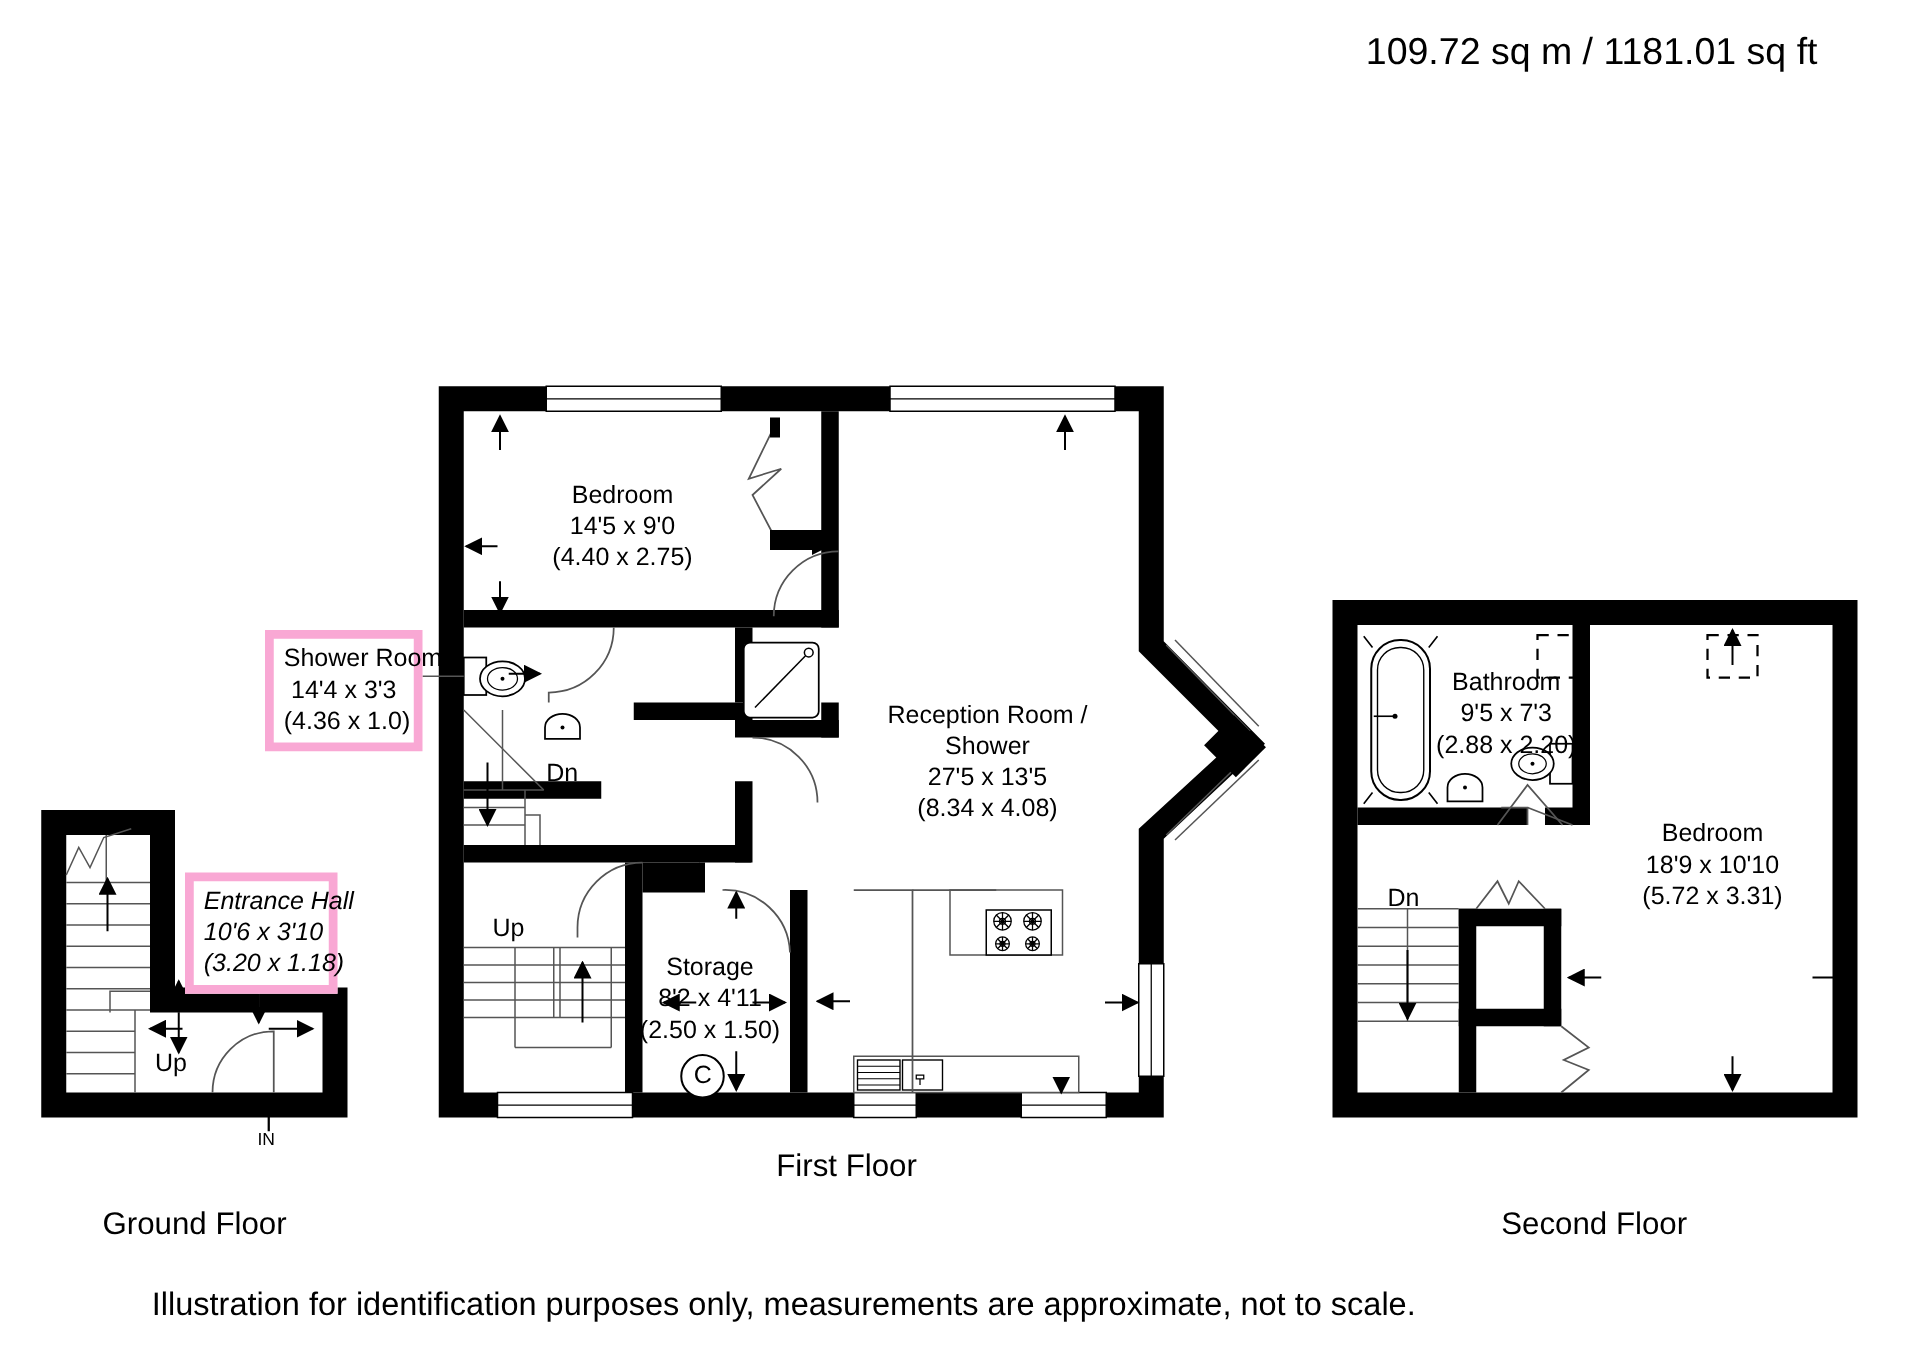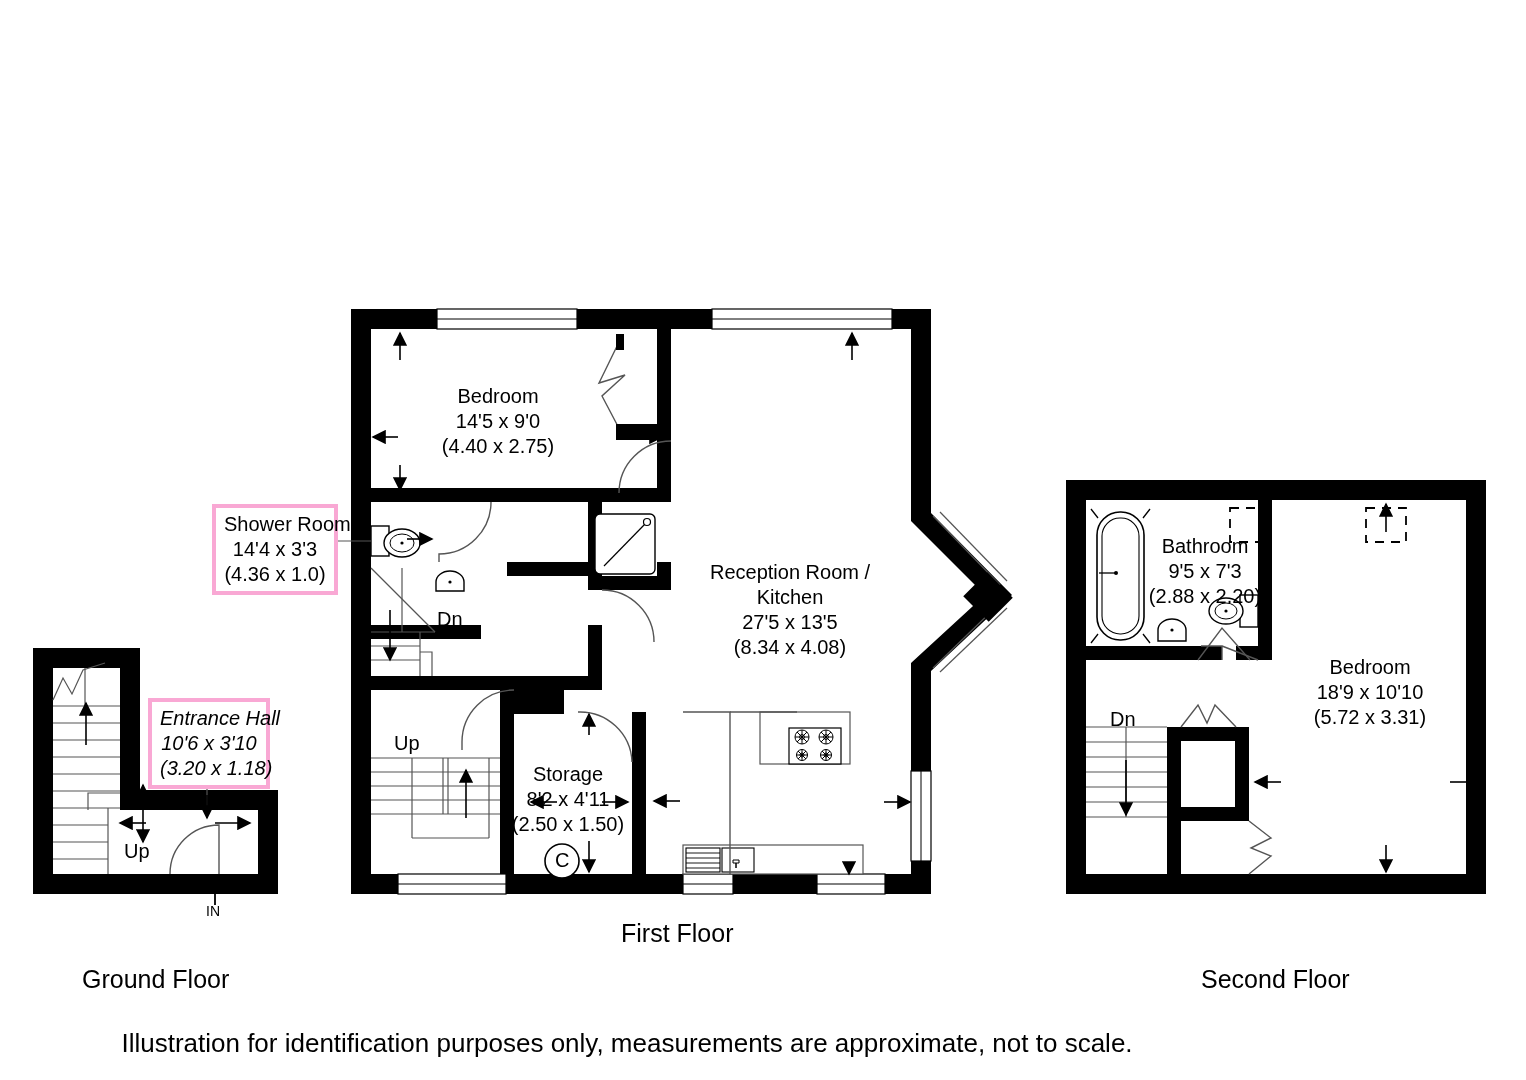--- a/index.html
+++ b/index.html
@@ -7,32 +7,33 @@
        font-family:"Liberation Sans",sans-serif;color:#000;}
   .hdr{position:absolute;right:72px;top:22px;text-align:right;
        font-size:30px;line-height:40px;white-space:nowrap;}
   .floorcap{position:absolute;font-size:25px;white-space:nowrap;}
   #cap-ground{left:82px;top:965px;}
   #cap-first{left:621px;top:919px;}
   #cap-second{left:1201px;top:965px;}
   .footer{position:absolute;left:0;top:1028px;width:1254px;text-align:center;
           font-size:26px;}
   svg{position:absolute;left:0;top:0;}
-  .lblbox{position:absolute;border:4px solid #f9a8d4;background:#fff;
+  .lblbox{position:absolute;border:7px solid #f9a8d4;background:#fff;
           text-align:center;font-size:20px;line-height:25px;padding:4px 8px;
           white-space:nowrap;box-sizing:border-box;}
   .rlabel{position:absolute;text-align:center;font-size:20px;line-height:25px;
           white-space:nowrap;}
   .tiny{position:absolute;font-size:20px;white-space:nowrap;}
   .xtiny{position:absolute;font-size:14px;white-space:nowrap;}
 </style>
 </head>
 <body>
 
 <div class="hdr">
+  <div>109.72 sq m / 1181.01 sq ft</div>
 </div>
 
 <svg width="1526" height="1080">
   <defs>
     <marker id="ah" markerWidth="9" markerHeight="9" refX="8" refY="4.5" orient="auto">
       <path d="M0,0 L9,4.5 L0,9 z" fill="#000"></path>
     </marker>
   </defs>
 
   <g>
@@ -317,21 +318,21 @@
   <div>14'5 x 9'0</div>
   <div>(4.40 x 2.75)</div>
 </div>
 <div class="lblbox" id="lb-shower" style="left:212px;top:504px;width:126px;">
   <div>Shower Room</div>
   <div>14'4 x 3'3</div>
   <div>(4.36 x 1.0)</div>
 </div>
 <div class="rlabel" style="left:690px;top:560px;width:200px;">
   <div>Reception Room /</div>
-  <div>Kitchen</div>
+  <div>Shower</div>
   <div>27'5 x 13'5</div>
   <div>(8.34 x 4.08)</div>
 </div>
 <div class="rlabel" style="left:494px;top:762px;width:148px;text-align:center;">
   <div>Storage</div>
   <div>8'2 x 4'11</div>
   <div>(2.50 x 1.50)</div>
 </div>
 <div class="tiny" style="left:437px;top:608px;">Dn</div>
 <div class="tiny" style="left:394px;top:732px;">Up</div>

